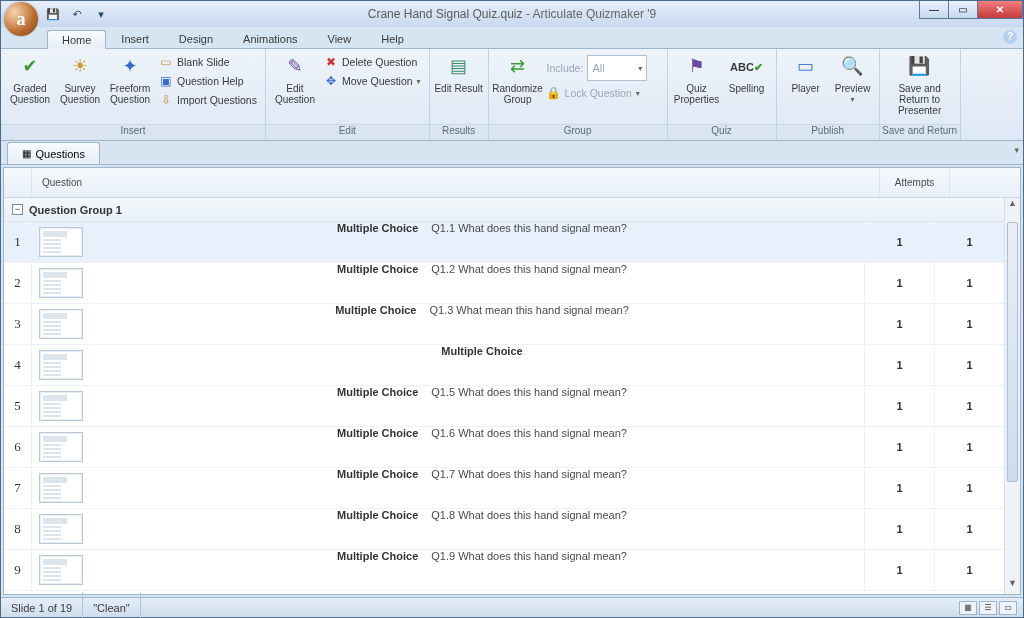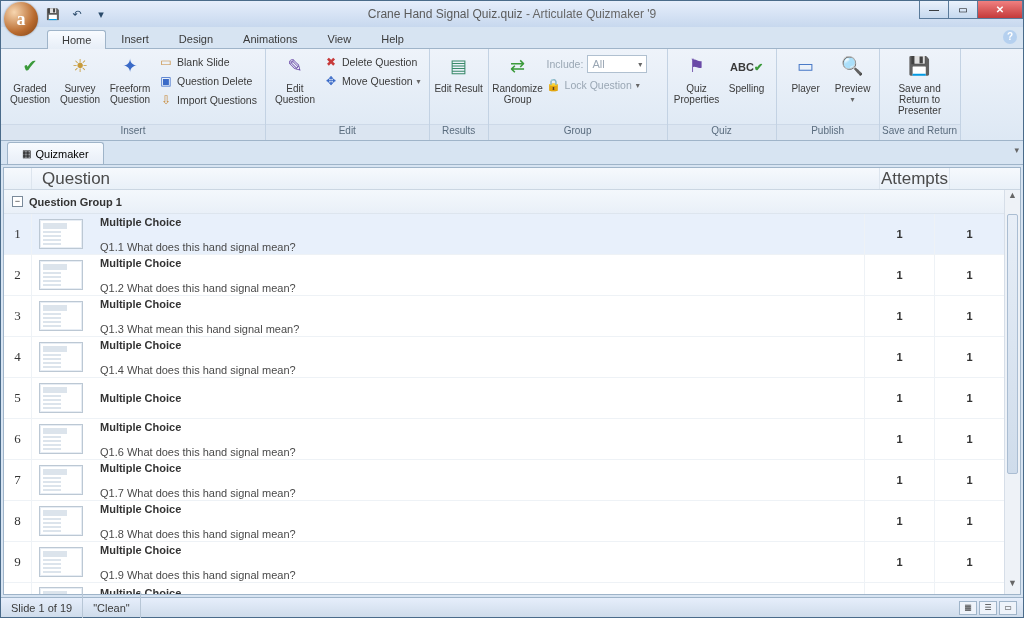--- a/index.html
+++ b/index.html
@@ -32,32 +32,32 @@
 .group { border-right:1px solid #c3d2e3; display:flex; flex-direction:column; }
 .group-body { flex:1; display:flex; align-items:flex-start; padding:2px 4px; }
 .group-label { height:16px; font-size:10px; color:#5a6c7e; text-align:center; background:#dbe5f1; border-top:1px solid #cdd9e8; }
 
 .bigbtn { width:50px; display:flex; flex-direction:column; align-items:center; padding-top:2px; font-size:10px; color:#3a3a3a; text-align:center; line-height:1.1; cursor:default; gap:2px; }
 .bigbtn .ico { width:28px; height:28px; display:flex; align-items:center; justify-content:center; font-size:18px; }
 .smallbtn { display:flex; align-items:center; gap:4px; font-size:10.5px; color:#3a3a3a; padding:2px 4px; white-space:nowrap; }
 .smallbtn .si { width:14px; height:14px; display:inline-flex; align-items:center; justify-content:center; font-size:12px; }
 .stack { display:flex; flex-direction:column; gap:1px; padding-top:2px; }
 .dd::after{content:" ▾"; font-size:8px; color:#666;}
-.combo { height:18px; border:1px solid #b0c0d0; background:#fff; font-size:11px; padding:0 4px; display:flex; align-items:center; min-width:60px; justify-content:space-between; }
+.combo { height:26px; border:1px solid #b0c0d0; background:#fff; font-size:11px; padding:0 4px; display:flex; align-items:center; min-width:60px; justify-content:space-between; }
 .combo::after{content:"▾"; font-size:8px; color:#666; margin-left:6px;}
 .disabled{ color:#9aa7b4; }
 
 
 .doc-tabs { height:24px; background:#d7e4f2; border-bottom:1px solid #9fb4c9; display:flex; align-items:flex-end; padding-left:6px; position:relative;}
 .doc-tabs .dtab { height:22px; padding:0 14px; font-size:11px; background:linear-gradient(#f8fbff,#e8eef7); border:1px solid #9fb4c9; border-bottom:none; border-top-left-radius:3px; border-top-right-radius:3px; display:flex; align-items:center; gap:4px;}
 .doc-tabs .exp { position:absolute; right:4px; top:4px; font-size:9px; color:#666; }
 
 
 .content { flex:1; background:#fff; margin:2px; border:1px solid #9fb4c9; display:flex; flex-direction:column; overflow:hidden; }
-.colhdr { height:22px; background:linear-gradient(#f6f9fd,#e9f0f8); border-bottom:1px solid #cbd6e2; display:flex; font-size:17px; color:#4a4a4a; }
+.colhdr { height:30px; background:linear-gradient(#f6f9fd,#e9f0f8); border-bottom:1px solid #cbd6e2; display:flex; font-size:10px; color:#4a4a4a; }
 .colhdr div { display:flex; align-items:center; }
 .colhdr .ch-n { width:28px; border-right:1px solid #dde5ee; }
 .colhdr .ch-q { flex:1; padding-left:10px; border-right:1px solid #dde5ee; }
 .colhdr .ch-a { width:70px; justify-content:center; border-right:1px solid #dde5ee; }
 .colhdr .ch-p { width:70px; justify-content:center;margin-top:48px; }
 .scroll-wrap { flex:1; display:flex; overflow:hidden; }
 .rows { flex:1; overflow-y:hidden; }
 .vsb { width:16px; background:#eef2f7; border-left:1px solid #d6dee8; position:relative; }
 .vsb .thumb{ position:absolute; left:2px; right:2px; top:24px; height:260px; background:linear-gradient(#e7eef7,#cfdceb); border:1px solid #aabdd2; border-radius:2px;}
 .vsb .arr{ height:16px; text-align:center; font-size:9px; color:#666; }
@@ -65,21 +65,21 @@
 .group-row { height:24px; background:linear-gradient(#f4f8fc,#e9f0f8); border-bottom:1px solid #dde5ee; display:flex; align-items:center; font-size:11px; padding-left:8px; gap:6px; font-weight:bold; color:#333; }
 .group-row .gx { width:11px; height:11px; border:1px solid #7a8a9a; background:#fff; font-size:9px; line-height:9px; text-align:center; color:#333; font-weight:normal;}
 
 .qrow { height:41px; border-bottom:1px solid #eef2f6; display:flex; font-size:11px; }
 .qrow.sel { background:#e8f0fb; }
 .qrow .c-n { width:28px; display:flex; align-items:center; justify-content:center; color:#333; font-size:13px; border-right:1px solid #eef2f6; font-family:Georgia,serif;}
 .qrow .c-th { width:58px; display:flex; align-items:center; justify-content:center; }
 .qrow .c-th .thumb { width:44px; height:30px; background:#fff; border:1px solid #bcc8d4; box-shadow:0 0 0 1px #e7edf4 inset; position:relative; }
 .qrow .c-th .thumb::before { content:""; position:absolute; left:3px; top:3px; width:24px; height:6px; background:#dce4ec; }
 .qrow .c-th .thumb::after { content:""; position:absolute; left:3px; top:11px; width:18px; height:14px; background:repeating-linear-gradient(#dce4ec,#dce4ec 2px,#fff 2px,#fff 4px); }
-.qrow .c-q { flex:1; display:flex; flex-direction:column; justify-content:center; gap:13px; padding-left:10px; }
+.qrow .c-q { flex:1; display:flex; flex-direction:row; justify-content:center; gap:13px; padding-left:10px; }
 .qrow .c-q .qt { font-weight:bold; color:#333; }
 .qrow .c-q .qs { color:#4a4a4a; }
 .qrow .c-a, .qrow .c-p { width:70px; display:flex; align-items:center; justify-content:center; color:#333; font-weight:bold; border-left:1px solid #eef2f6;}
 .qrow.partial { height:22px; }
 .qrow.partial .c-q { justify-content:flex-start; padding-top:4px;}
 
 
 .status { height:20px; background:linear-gradient(#e6eefb,#cfdceb); border-top:1px solid #9fb4c9; display:flex; align-items:center; font-size:11px; color:#3a3a3a; }
 .status .cell { padding:16px 10px; border-right:1px solid #b7c6d6; height:100%; display:flex; align-items:center;}
 .status .views { margin-left:auto; display:flex; gap:2px; padding-right:6px; }
@@ -144,21 +144,21 @@
             <div class="ico ico-free">✦</div>
             <span>Freeform Question</span>
           </div>
         <div class="stack">
           <div class="smallbtn">
               <span class="si orange">▭</span>
               <span>Blank Slide</span>
             </div>
           <div class="smallbtn">
               <span class="si blue">▣</span>
-              <span>Question Delete</span>
+              <span>Question Help</span>
             </div>
           <div class="smallbtn">
               <span class="si orange">⇩</span>
               <span>Import Questions</span>
             </div>
         </div>
       </div>
       <div class="group-label">Insert</div>
     </div>
 
@@ -248,21 +248,21 @@
           </div>
       </div>
       <div class="group-label">Save and Return</div>
     </div>
 
   </div>
 
   <div class="doc-tabs">
     <div class="dtab">
         <span style="font-size:10px;">▦</span>
-        <span>Quizmaker</span>
+        <span>Questions</span>
       </div>
     <div class="exp">▾</div>
   </div>
 
   <div class="content">
     <div class="colhdr">
       <div class="ch-n"></div>
       <div class="ch-q">Question</div>
       <div class="ch-a">Attempts</div>
       <div class="ch-p">Points</div>
@@ -310,32 +310,32 @@
             <div class="c-a">1</div>
             <div class="c-p">1</div>
           </div>
           <div class="qrow">
             <div class="c-n">4</div>
             <div class="c-th">
               <div class="thumb"></div>
             </div>
             <div class="c-q">
               <span class="qt">Multiple Choice</span>
-              <span class="qs">Q1.4 What does this hand signal mean?</span>
             </div>
             <div class="c-a">1</div>
             <div class="c-p">1</div>
           </div>
           <div class="qrow">
             <div class="c-n">5</div>
             <div class="c-th">
               <div class="thumb"></div>
             </div>
             <div class="c-q">
               <span class="qt">Multiple Choice</span>
+              <span class="qs">Q1.5 What does this hand signal mean?</span>
             </div>
             <div class="c-a">1</div>
             <div class="c-p">1</div>
           </div>
           <div class="qrow">
             <div class="c-n">6</div>
             <div class="c-th">
               <div class="thumb"></div>
             </div>
             <div class="c-q">

